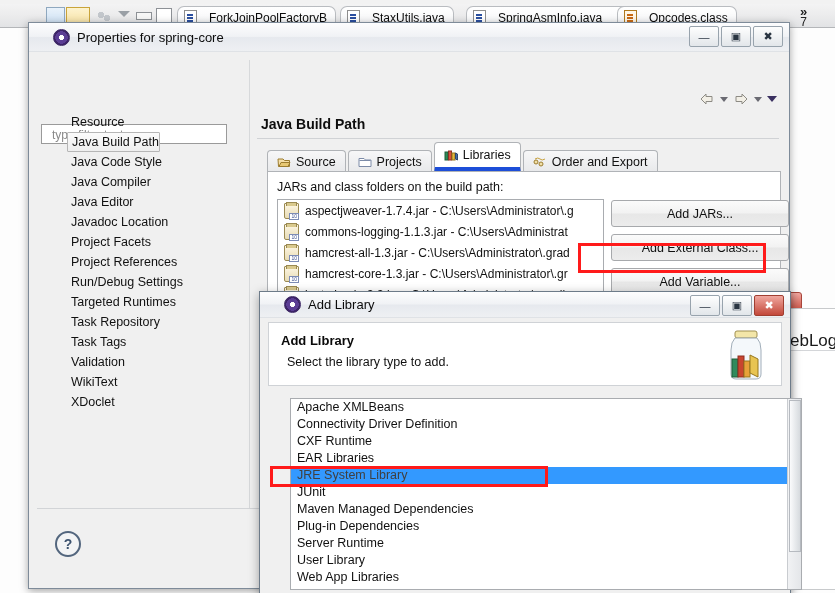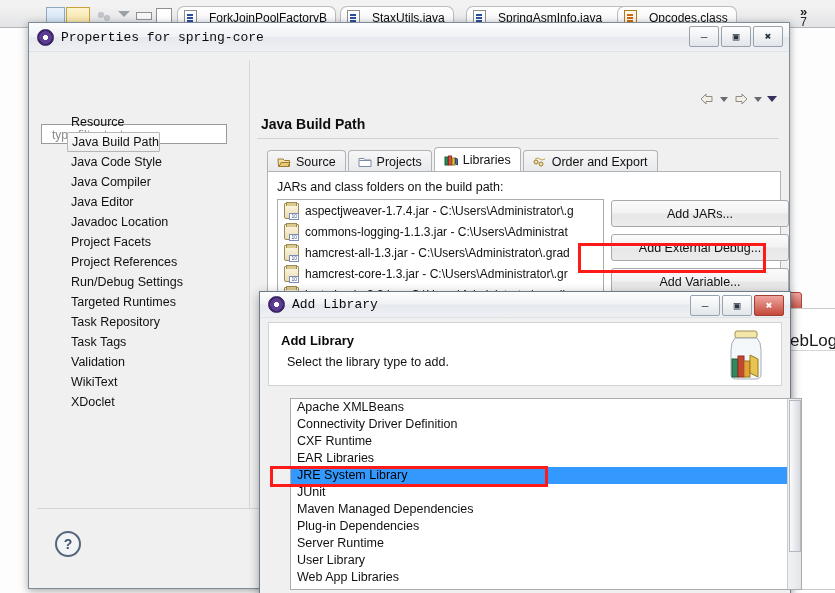--- a/index.html
+++ b/index.html
@@ -101,23 +101,22 @@
     border: 1px solid #6f7a85;
     box-shadow: 0 2px 8px rgba(0,0,0,.35);
   }
   #props-dlg { left: 28px; top: 22px; width: 760px; height: 565px;
     border:1px solid #7e8b99;
     background:#f0f0f0;
   }
   .dlg-title {
     position:relative; height: 28px;
     background: linear-gradient(to bottom,#fdfdfe 0%,#f0f2f5 48%,#e6e9ee 52%,#eef0f3 100%);
-    display:flex; align-items:center; padding-left: 8px; gap: 7px;
+    display:flex; align-items:center; padding-left: 24px; gap: 7px;
     border-bottom: 1px solid #dfe2e6;
-    font-family: Liberation Mono, monospace;
   }
   .dlg-title .t-text { font-size: 13px; color: #0b0b0b; }
   .win-btns { position:absolute; right: 6px; top: 3px; display:flex; gap:2px; }
   .win-btn {
     width: 28px; height: 19px; border:1px solid #98a3ad;
     background: linear-gradient(to bottom,#fefefe,#e2e6ea);
     display:flex; align-items:center; justify-content:center;
     font-size: 11px; color:#2a3542;
     border-radius: 2px;
   }
@@ -182,21 +181,21 @@
   .ptabs { position:absolute; left: 238px; top: 96px; display:flex; align-items:flex-end; height: 25px; }
   .ptab {
     height: 22px; display:flex; align-items:center; gap:5px; padding: 0 9px;
     font-size: 12.5px; color:#111; white-space:nowrap;
     background: linear-gradient(to bottom,#f7f7f8,#e7e8ea);
     border: 1px solid #b0b3b7; border-bottom:none;
     border-radius: 4px 4px 0 0; margin-right: 2px;
   }
   .ptab.active {
     background: #ffffff; height: 24px; font-weight: normal;
-    border-bottom: 1px solid #1d4ed8;
+    border-bottom: 6px solid #1d4ed8;
   }
   .tabpanel {
     position:absolute; left: 238px; top: 119px; width: 512px; height: 372px;
     background:#fff; border:1px solid #b0b3b7;
   }
   .ptab-ico { width:14px; height:12px; flex:0 0 auto; }
 
   .jars-label { position:absolute; left: 248px; top: 128px; font-size: 12.5px; color:#111; }
 
   .jar-list {
@@ -280,21 +279,21 @@
     position:absolute; right: 12px; top: 4px; width: 52px; height: 54px;
   }
   .al-list {
     position:absolute; left: 10px; top: 106px; width: 510px; height: 190px;
     background:#fff; border:1px solid #a9acb0; overflow:hidden;margin-left:20px;
   }
   .al-row {
     height: 17px; line-height: 17px; padding-left: 6px;
     font-size: 12.5px; color:#111; white-space:nowrap;
   }
-  .al-row.sel { background:#3399ff; color:#000000; }
+  .al-row.sel { background:#3399ff; color:#404040; }
   .al-scroll {
     position:absolute; right: 0; top: 0; width: 13px; height: 100%;
     background: linear-gradient(to right,#f1f2f4,#e4e6e9); border-left:1px solid #c9ccd0;
   }
   .al-scroll .thumb {
     position:absolute; left:1px; top: 1px; width: 10px; height: 150px;
     background: linear-gradient(to right,#fafbfc,#d6dade); border:1px solid #b6bac0;
   }
 </style>
 </head>
@@ -464,21 +463,21 @@
           <span>junit-4.11.jar - C:\Users\Administrator\.gradle\cach</span>
         </div>
         <div class="jar-row">
           <span class="jar-ico"></span>
           <span>log4j-1.2.17.jar - C:\Users\Administrator\.gradle\ca</span>
         </div>
       </div>
 
       <div class="btn-col">
         <div class="ebtn">Add JARs...</div>
-        <div class="ebtn">Add External Debug...</div>
+        <div class="ebtn">Add External Class...</div>
         <div class="ebtn">Add Variable...</div>
         <div class="ebtn">Add Library...</div>
         <div class="ebtn">Add Class Folder...</div>
       </div>
 
       <div class="hscroll-left"></div>
 
       <div class="props-footer">
         <div class="help-ico">?</div>
       </div>

